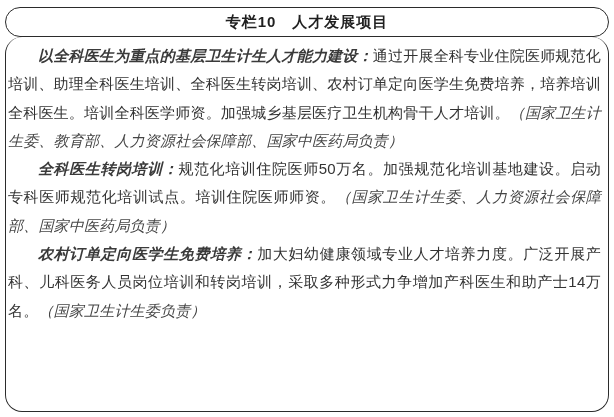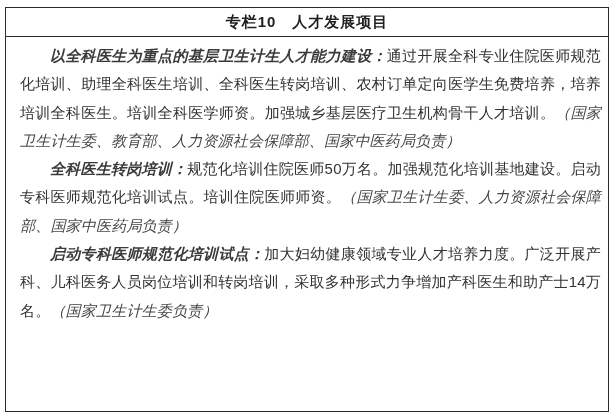--- a/index.html
+++ b/index.html
@@ -1,15 +1,15 @@
 <!DOCTYPE html>
 <html><head>
 <meta charset="utf-8">
 <style>
-  * { margin: 0; padding: 0; box-sizing: border-box; }
+  * { margin: 0; padding: 0; box-sizing: border-box; border-radius: 17px; }
   html, body {
     width: 614px; height: 417px;
     background: #ffffff;
     font-family: "Liberation Sans", sans-serif;
     overflow: hidden;
   }
   .panel {
     position: absolute;
     left: 5px; top: 7px;
     width: 604px; height: 405px;
@@ -25,21 +25,21 @@
   .title-bar .title {
     font-size: 15px;
     font-weight: bold;
     color: #1f1f1f;
     letter-spacing: 1px;
   }
   .body-box {
     border: 1px solid #2b2b2b;
     border-top: none;
     height: 375px;
-    padding: 5px 7px 4px 14px;
+    padding: 5px 7px 4px 2px;
     background: #ffffff;
     overflow: hidden;
   }
   .body-box p {
     font-size: 15px;
     line-height: 28.3px;
     color: #333333;
     text-indent: 2em;
     text-align: justify;
     letter-spacing: 0.2px;
@@ -57,16 +57,16 @@
 </head>
 <body>
 
 <div class="panel">
   <div class="title-bar">
     <span class="title">专栏10　人才发展项目</span>
   </div>
   <div class="body-box">
     <p><span class="lead">以全科医生为重点的基层卫生计生人才能力建设：</span><span>通过开展全科专业住院医师规范化培训、助理全科医生培训、全科医生转岗培训、农村订单定向医学生免费培养，培养培训全科医生。培训全科医学师资。加强城乡基层医疗卫生机构骨干人才培训。</span><span class="resp">（国家卫生计生委、教育部、人力资源社会保障部、国家中医药局负责）</span></p>
     <p><span class="lead">全科医生转岗培训：</span><span>规范化培训住院医师50万名。加强规范化培训基地建设。启动专科医师规范化培训试点。培训住院医师师资。</span><span class="resp">（国家卫生计生委、人力资源社会保障部、国家中医药局负责）</span></p>
-    <p><span class="lead">启动专科医师规范化培训试点：</span><span>加大妇幼健康领域专业人才培养力度。广泛开展产科、儿科医务人员岗位培训和转岗培训，采取多种形式力争增加产科医生和助产士14万名。</span><span class="resp">（国家卫生计生委负责）</span></p>
+    <p><span class="lead">农村订单定向医学生免费培养：</span><span>加大妇幼健康领域专业人才培养力度。广泛开展产科、儿科医务人员岗位培训和转岗培训，采取多种形式力争增加产科医生和助产士14万名。</span><span class="resp">（国家卫生计生委负责）</span></p>
     <p></p>
   </div>
 </div>
 
 </body></html>

